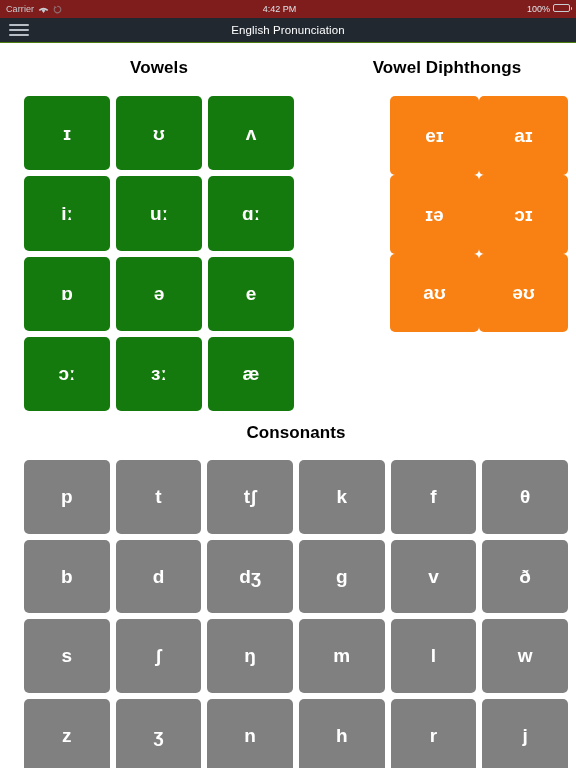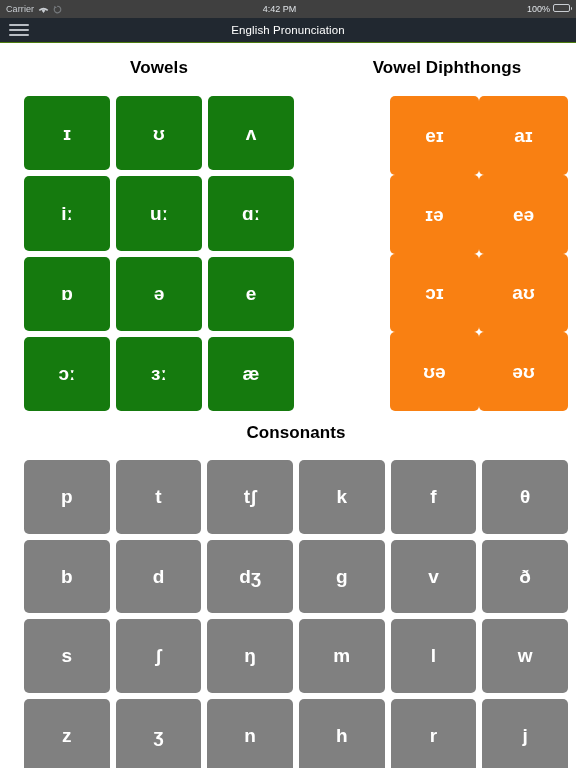--- a/index.html
+++ b/index.html
@@ -20,21 +20,21 @@
     background: #ffffff;
     overflow: hidden;
   }
 
   
   .statusbar {
     position: absolute;
     top: 0; left: 0;
     width: 576px;
     height: 18px;
-    background: #404040;
+    background: #7f1d1d;
     color: #c9cdd2;
     font-size: 9px;
     display: flex;
     align-items: center;
     box-sizing: border-box;
     padding: 0 6px;
   }
   .sb-left {
     display: flex;
     align-items: center;
@@ -268,30 +268,24 @@
         <div class="tile diphthong">
           <span>eɪ</span>
         </div>
         <div class="tile diphthong">
           <span>aɪ</span>
         </div>
         <div class="tile diphthong">
           <span>ɪə</span>
         </div>
         <div class="tile diphthong">
-          <span>eə</span>
-        </div>
-        <div class="tile diphthong">
           <span>ɔɪ</span>
         </div>
         <div class="tile diphthong">
           <span>aʊ</span>
-        </div>
-        <div class="tile diphthong">
-          <span>ʊə</span>
         </div>
         <div class="tile diphthong">
           <span>əʊ</span>
         </div>
       </div>
 
     <div class="grid" id="grid-consonants">
         <div class="tile consonant">
           <span>p</span>
         </div>

